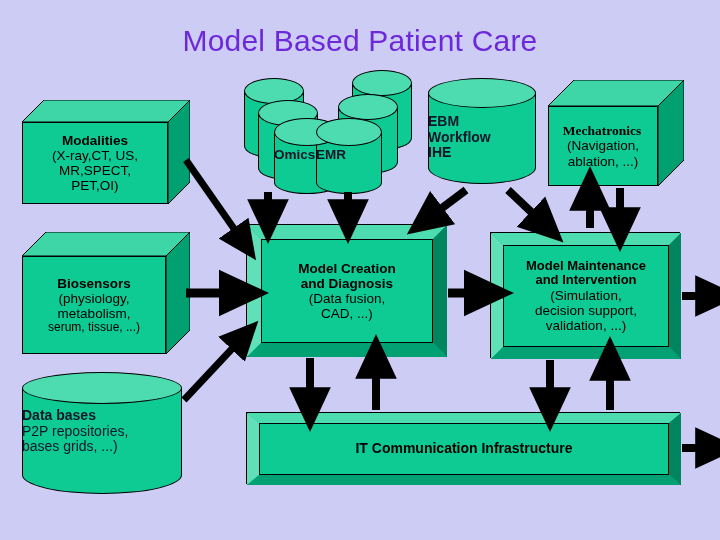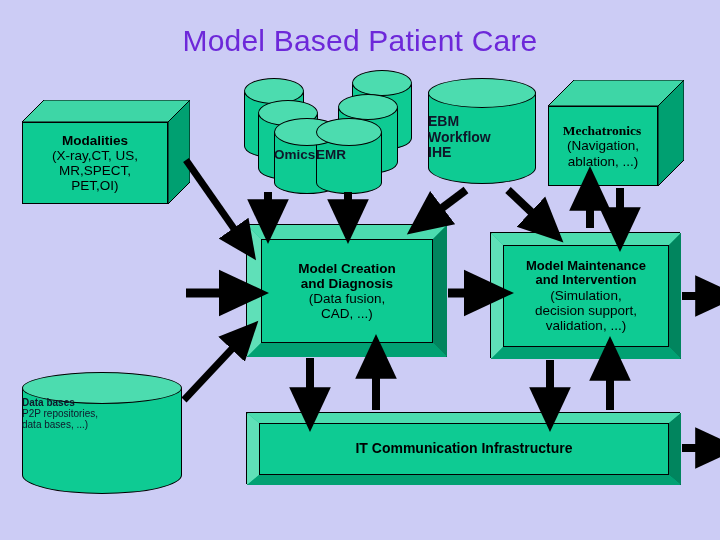--- a/index.html
+++ b/index.html
@@ -135,28 +135,40 @@
       <polygon points="146,22 168,0 168,82 146,104" fill="#00a071" stroke="#000" stroke-width="1"></polygon>
     </svg>
     <div class="face-front" style="left:0; bottom:0; width:146px; height:82px; font-size:13.5px;">
       <span class="ln t-bold">Modalities</span>
       <span class="ln">(X-ray,CT, US,</span>
       <span class="ln">MR,SPECT,</span>
       <span class="ln">PET,OI)</span>
     </div>
   </div>
 
+  <div class="node cuboid" style="left:22px; top:232px; width:168px; height:122px;">
+    <svg width="168" height="122" style="position:absolute;left:0;top:0;z-index:2;">
+      <polygon points="0,24 24,0 168,0 144,24" fill="#3ed6a6" stroke="#000" stroke-width="1"></polygon>
+      <polygon points="144,24 168,0 168,98 144,122" fill="#00a071" stroke="#000" stroke-width="1"></polygon>
+    </svg>
+    <div class="face-front" style="left:0; bottom:0; width:144px; height:98px; font-size:13.5px;">
+      <span class="ln t-bold">Biosensors</span>
+      <span class="ln">(physiology,</span>
+      <span class="ln">metabolism,</span>
+      <span class="ln" style="font-size:12px;">serum, tissue, ...)</span>
+    </div>
+  </div>
 
   <div class="node cyl" style="left:22px; top:372px; width:160px; height:128px;">
     <div class="body" style="top:16px; width:160px; height:106px;"></div>
     <div class="lid" style="width:160px; height:32px;"></div>
-    <div class="label" style="top:25px; font-size:10px;">
+    <div class="label" style="top:36px; font-size:14px;">
       <span class="ln t-bold">Data bases</span>
       <span class="ln">P2P repositories,</span>
-      <span class="ln">data bases, ...)</span>
+      <span class="ln">bases grids, ...)</span>
     </div>
   </div>
 
   <div class="node cyl" style="left:208px; top:70px; width:96px; height:115px;margin-left:36px;">
 
     <div class="body" style="left:0; top:22px; width:60px; height:66px;"></div>
     <div class="lid" style="left:0; top:8px;  width:60px; height:26px;"></div>
 
     <div class="body" style="left:14px; top:44px; width:60px; height:66px;"></div>
     <div class="lid" style="left:14px; top:30px; width:60px; height:26px;"></div>

